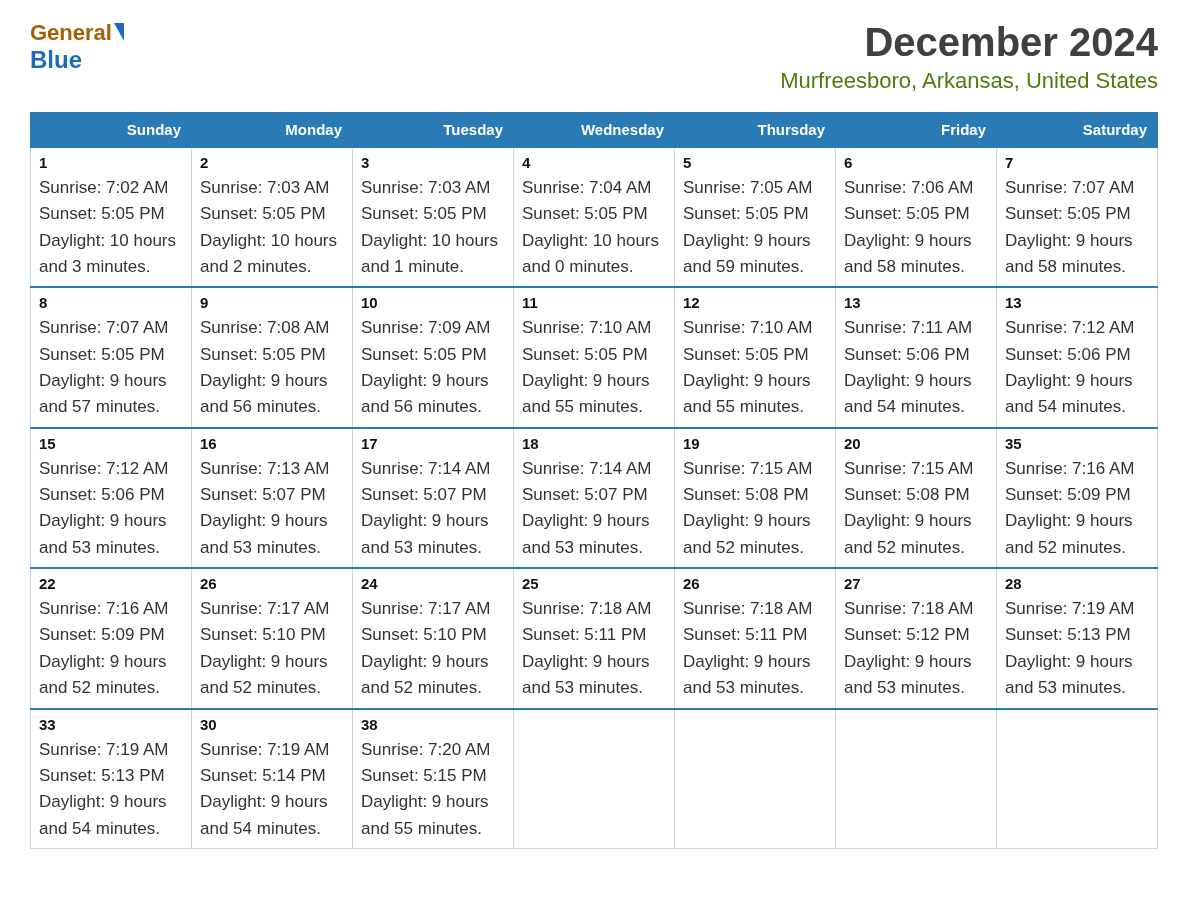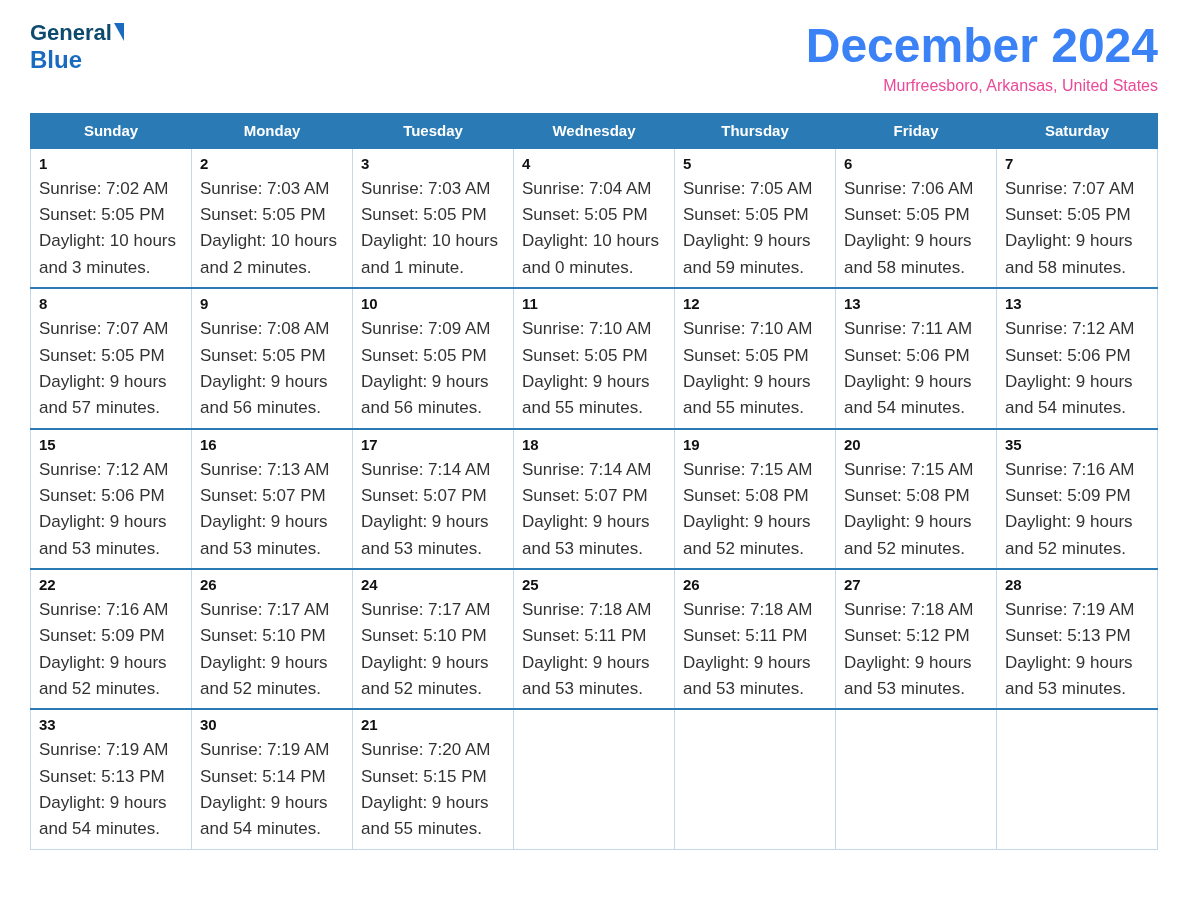--- a/index.html
+++ b/index.html
@@ -18,21 +18,21 @@
     .logo-area {
       display: flex;
       flex-direction: column;
       align-items: flex-start;
     }
     .logo-text {
       display: flex;
       align-items: center;
       font-size: 22px;
       font-weight: bold;
-      color: #0c4a6e;
+      color: #a16207;
     }
     .logo-triangle {
       width: 0;
       height: 0;
       border-left: 10px solid transparent;
       border-right: 0px solid transparent;
       border-top: 18px solid #1a6bbf;
       display: inline-block;
       margin-left: 2px;
       margin-bottom: 2px;
@@ -40,41 +40,41 @@
     .logo-sub {
       color: #1a6bbf;
       font-size: 24px;
       font-weight: bold;
       margin-left: 0;
     }
     .title-area {
       text-align: right;
     }
     .main-title {
-      font-size: 48px;
+      font-size: 40px;
       font-weight: bold;
-      color: #3b82f6;
+      color: #404040;
       line-height: 1.1;
     }
     .subtitle {
-      font-size: 16px;
-      color: #ec4899;
+      font-size: 22px;
+      color: #4d7c0f;
       margin-top: 4px;
     }
     .calendar {
       width: 100%;
       border-collapse: collapse;
     }
     .calendar th {
       background-color: #2a7ab5;
       color: #fff;
       font-size: 15px;
       font-weight: bold;
       padding: 8px 10px;
-      text-align: center;
+      text-align: right;
       border: 1px solid #2a7ab5;
     }
     .calendar td {
       border: 1px solid #c5d8ea;
       vertical-align: top;
       padding: 6px 8px;
       width: 14.28%;
       min-height: 100px;
       background: #fff;
     }
@@ -379,21 +379,21 @@
       </td>
         <td>
         <div class="day-number">30</div>
         <div class="day-info">
           Sunrise: 7:19 AM<br>
           Sunset: 5:14 PM<br>
           Daylight: 9 hours and 54 minutes.
         </div>
       </td>
         <td>
-        <div class="day-number">21</div>
+        <div class="day-number">38</div>
         <div class="day-info">
           Sunrise: 7:20 AM<br>
           Sunset: 5:15 PM<br>
           Daylight: 9 hours and 55 minutes.
         </div>
       </td>
         <td class="empty-cell"></td>
         <td class="empty-cell"></td>
         <td class="empty-cell"></td>
         <td class="empty-cell"></td>

